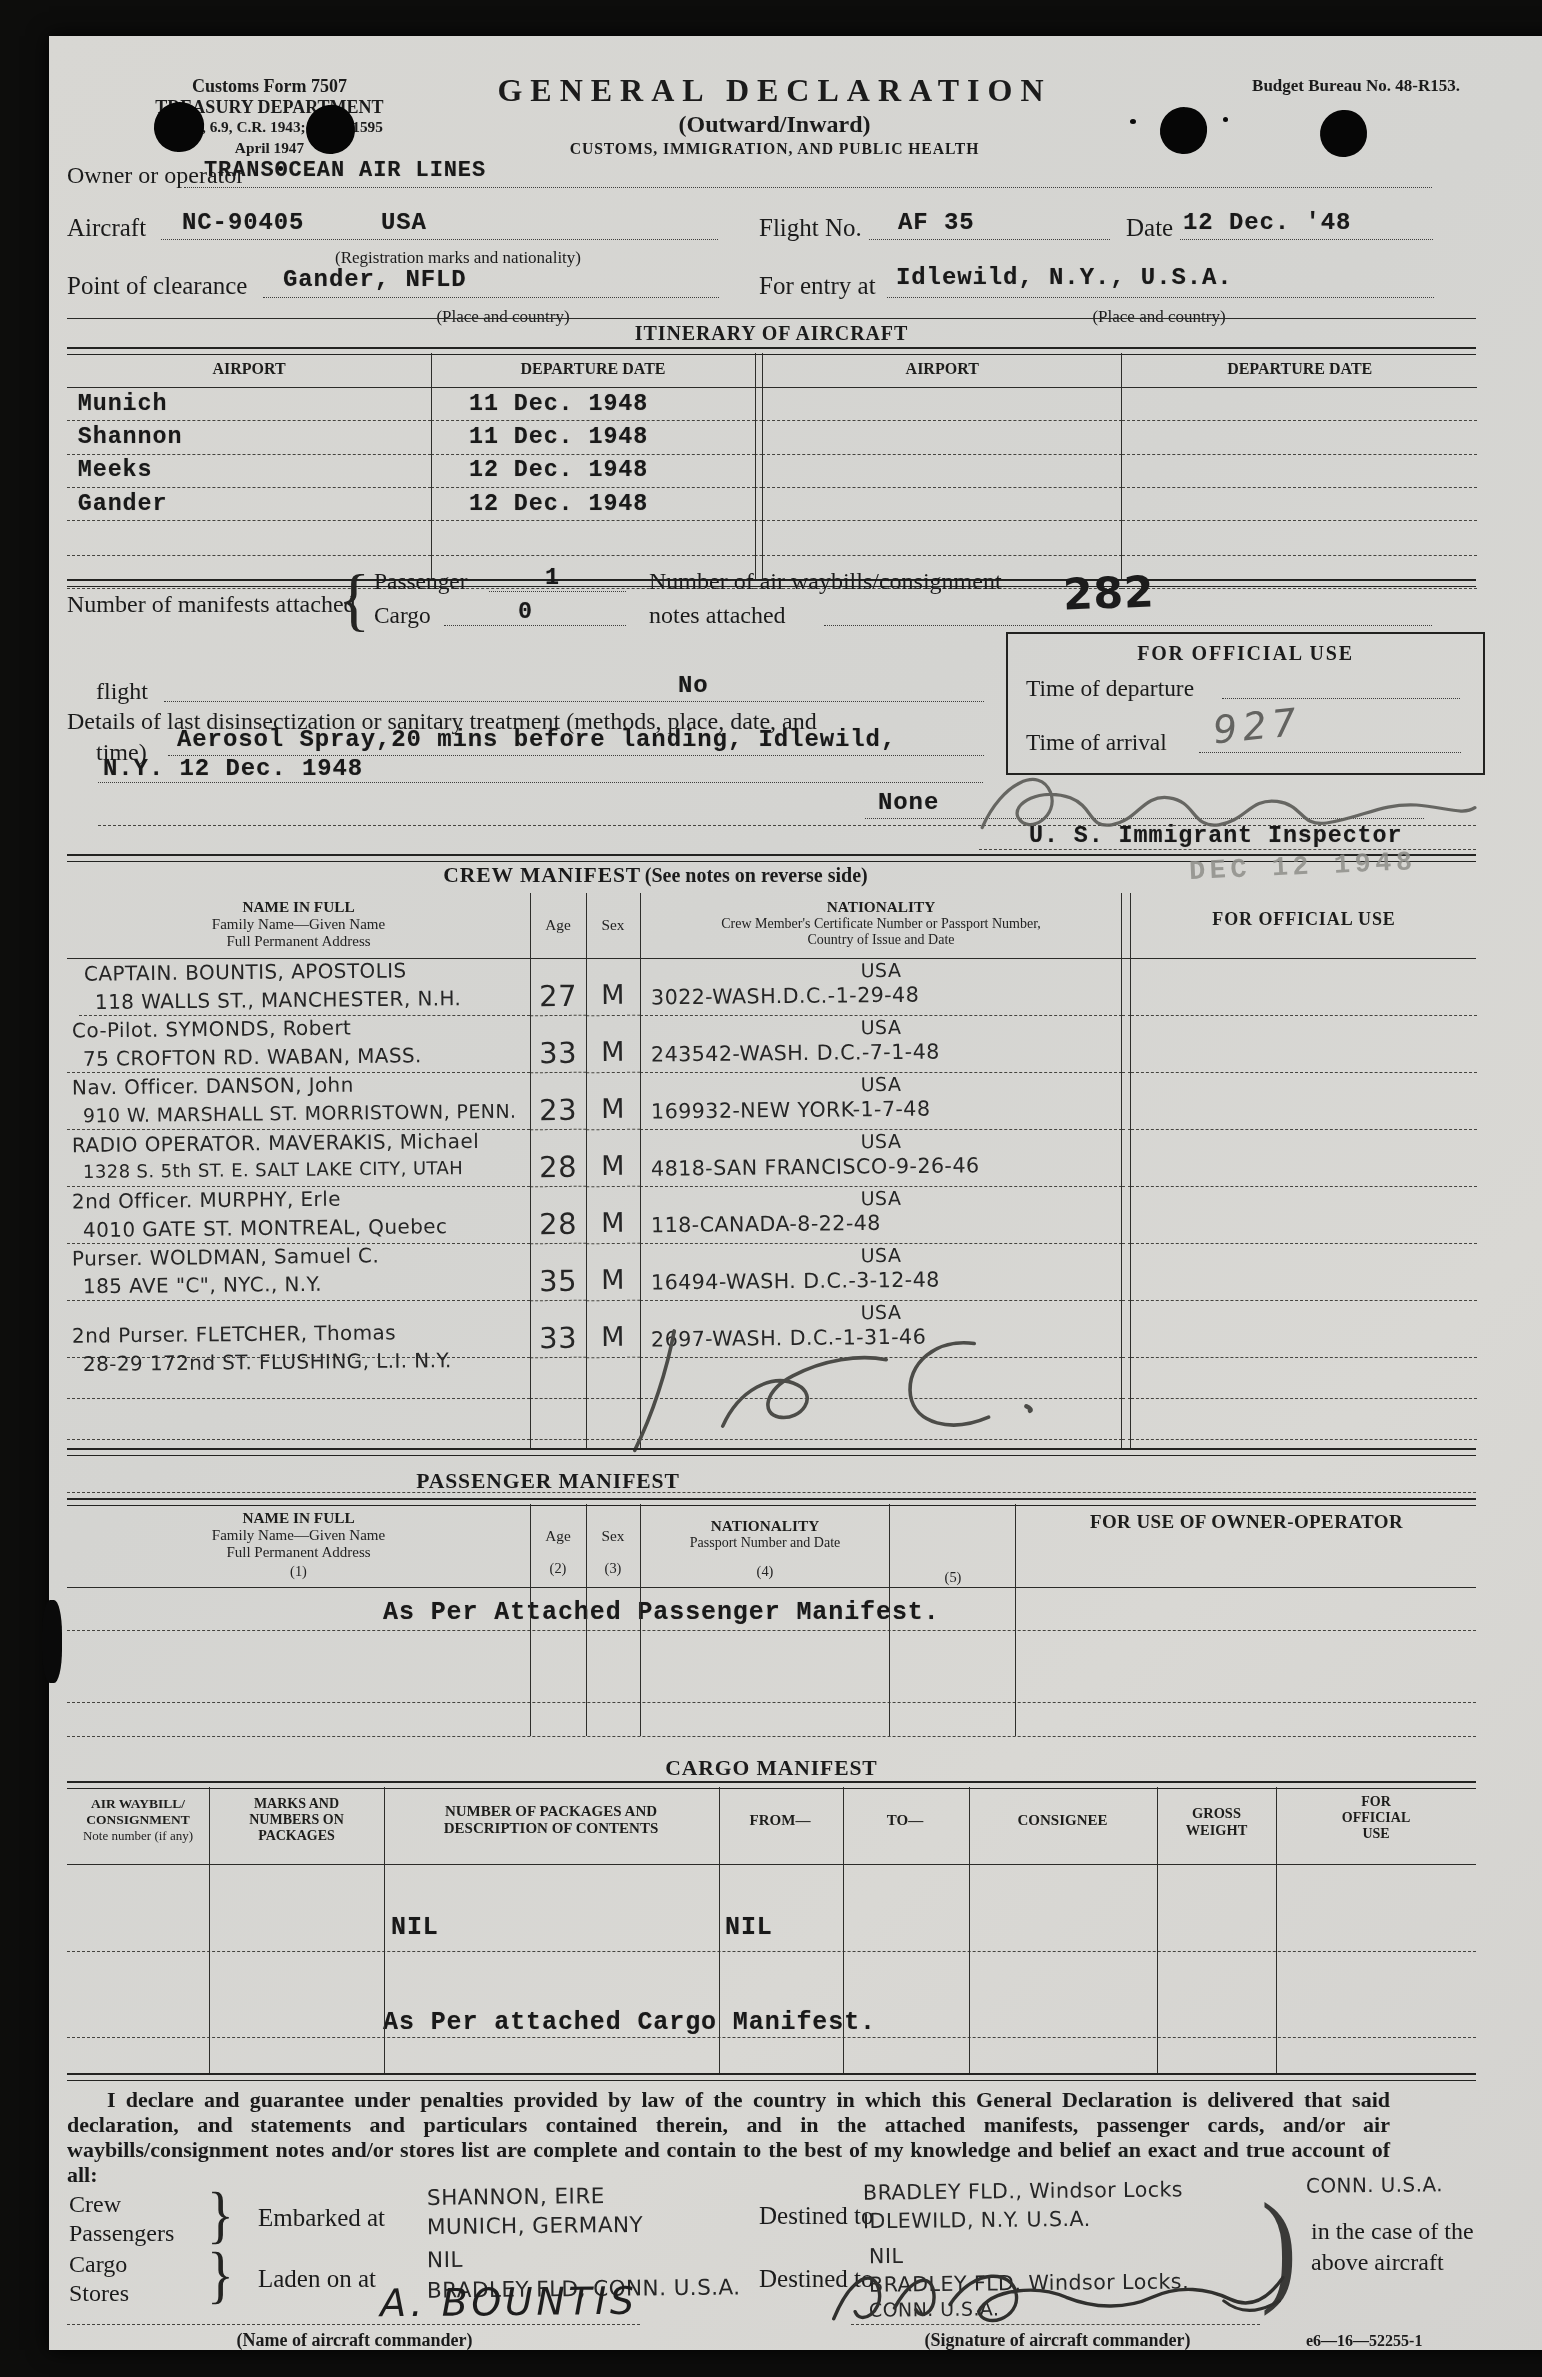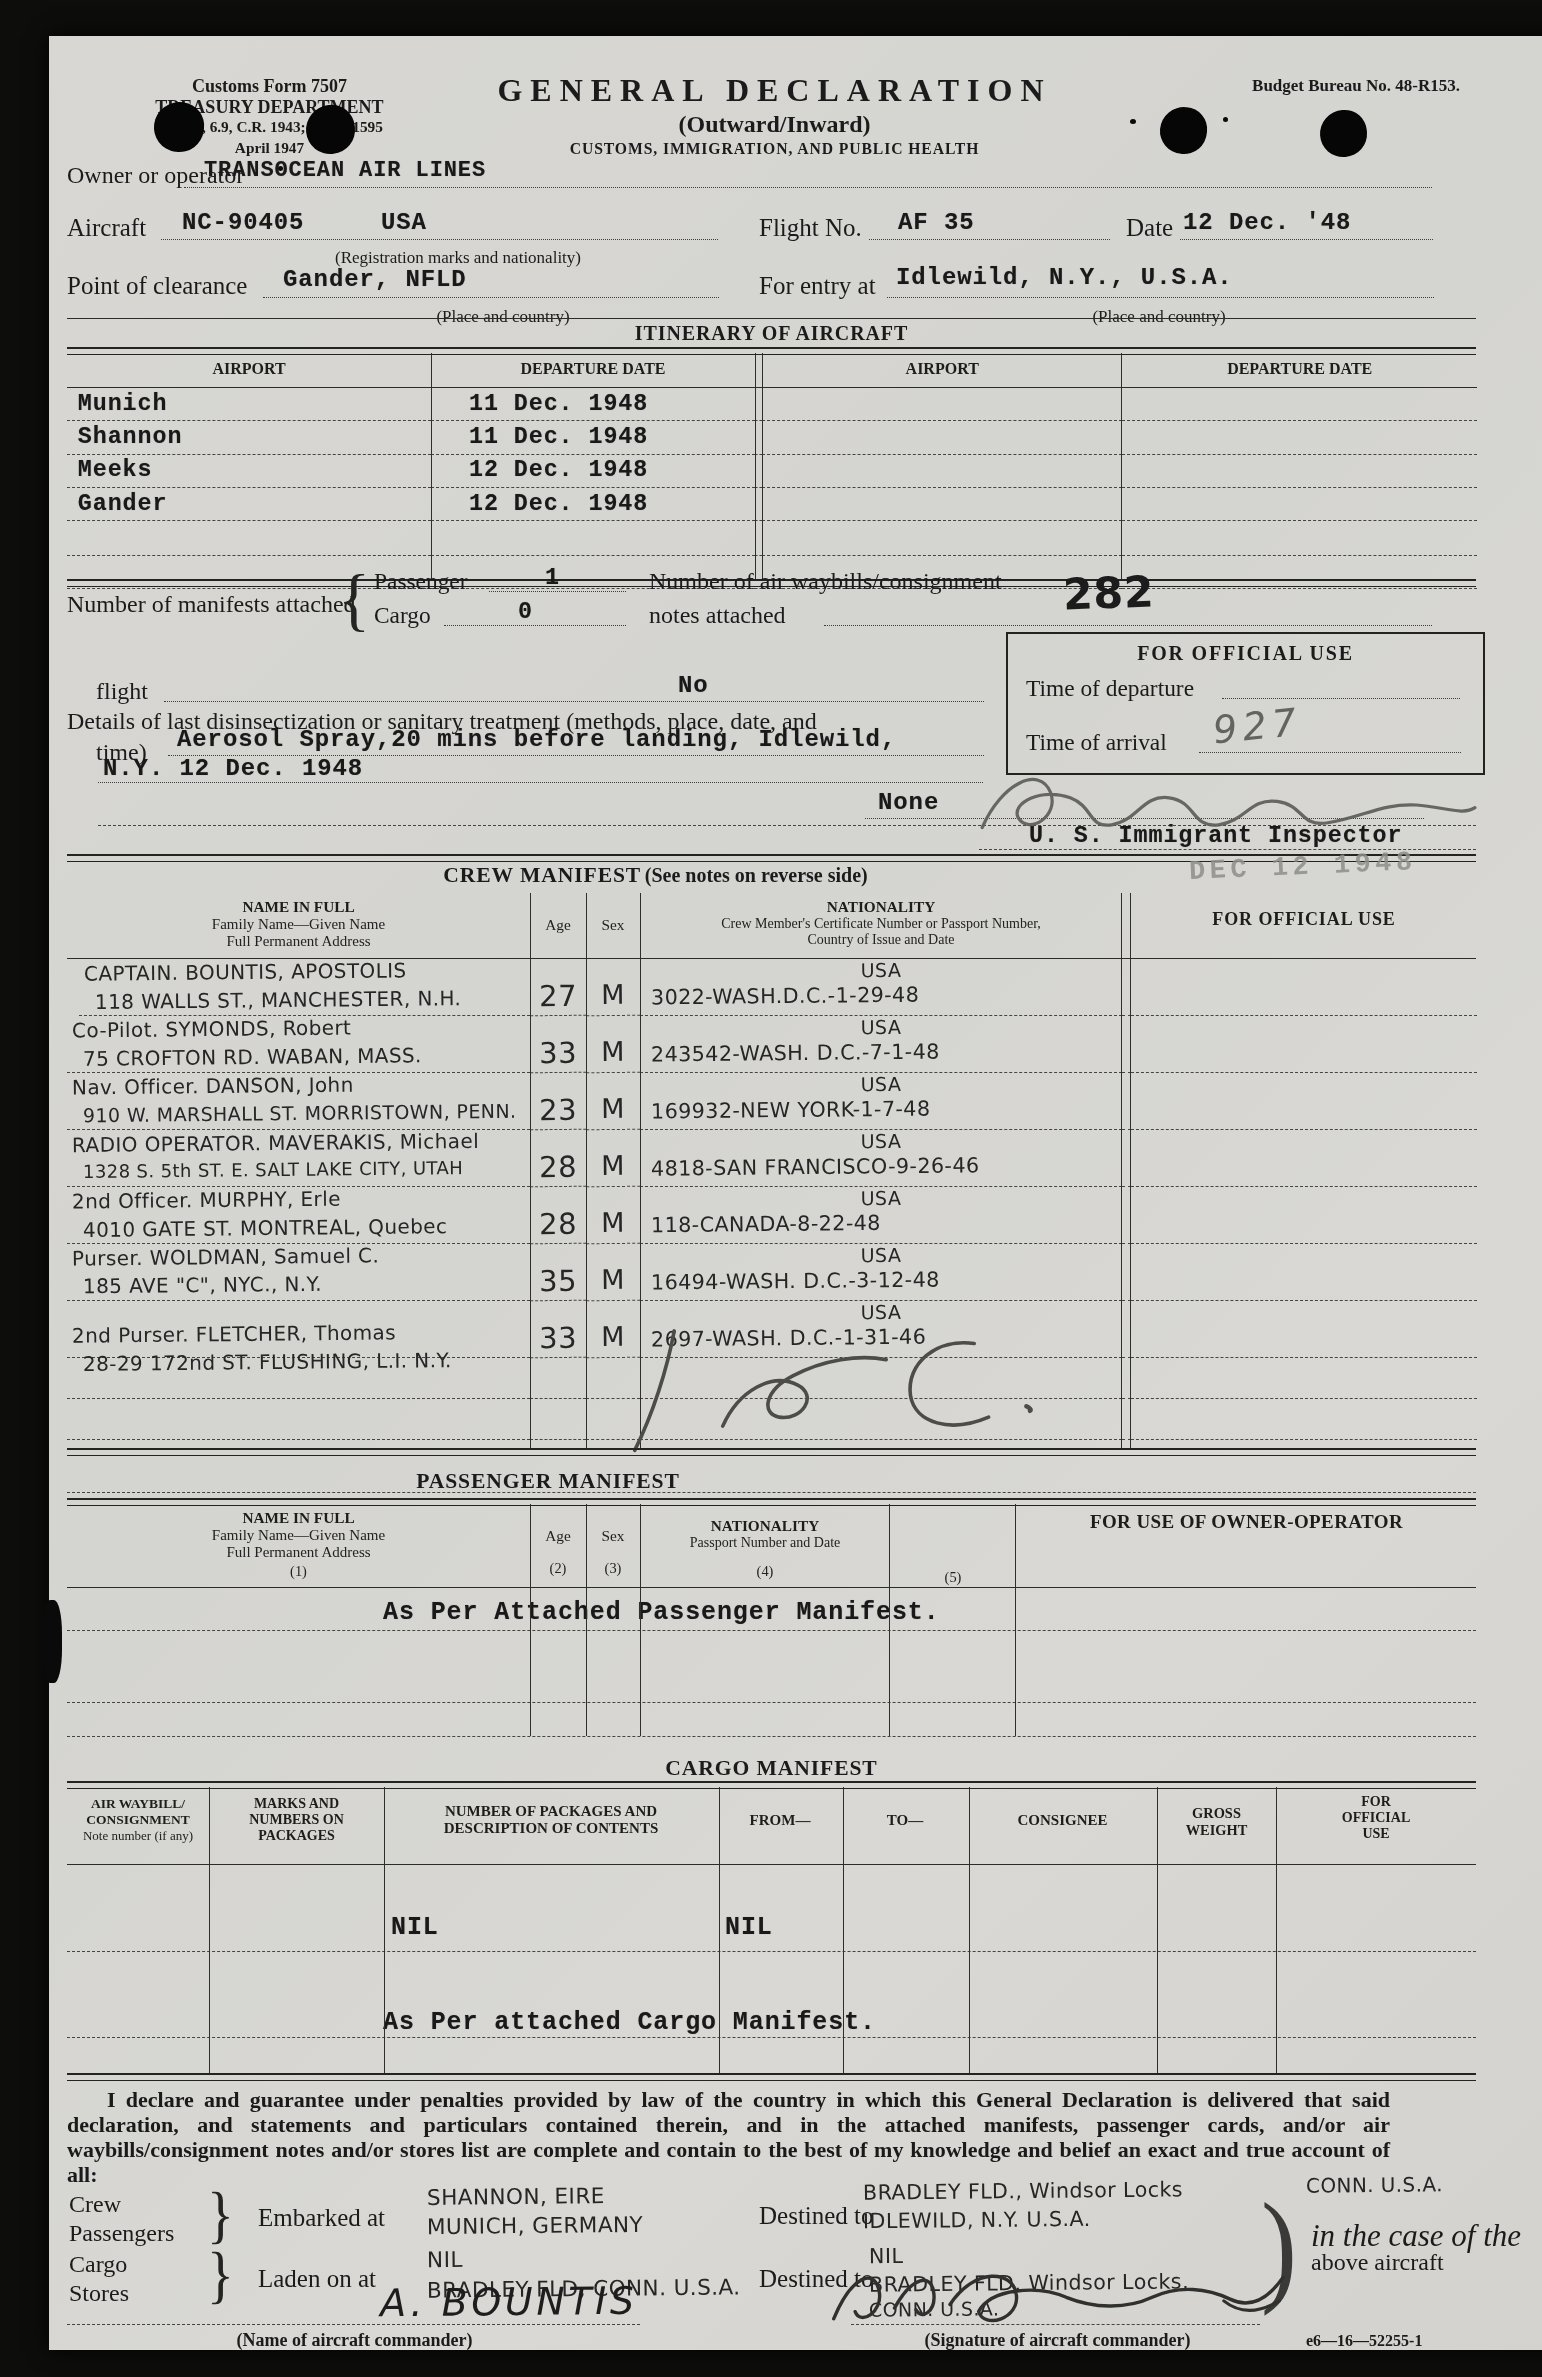--- a/index.html
+++ b/index.html
@@ -430,21 +430,21 @@
   <span class="abs brace" style="left:158px;top:2146px;font-size:56px;transform:scaleY(1.15);">}</span>
   <span class="abs ser" style="left:209px;top:2168px;font-size:25px;">Embarked at</span>
   <span class="abs hand" style="left:378px;top:2148px;font-size:21.6px;">SHANNON, EIRE</span>
   <span class="abs hand" style="left:378px;top:2177px;font-size:21.6px;">MUNICH, GERMANY</span>
 
   <span class="abs ser" style="left:710px;top:2166px;font-size:25px;">Destined to</span>
   <span class="abs hand" style="left:814px;top:2143px;font-size:20.7px;">BRADLEY FLD., Windsor Locks</span>
   <span class="abs hand" style="left:814px;top:2172px;font-size:20.7px;">IDLEWILD, N.Y. U.S.A.</span>
   <span class="abs hand" style="left:1257px;top:2137px;font-size:20px;">CONN. U.S.A.</span>
   <span class="abs brace" style="left:1212px;top:2150px;font-size:108px;transform:scaleY(1.15);color:#3a3a38;">)</span>
-  <span class="abs ser" style="left:1262px;top:2182px;font-size:31px;font-style:italic;">in the case of the</span>
+  <span class="abs ser" style="left:1262px;top:2182px;font-size:24px;">in the case of the</span>
   <span class="abs ser" style="left:1262px;top:2213px;font-size:24px;">above aircraft</span>
 
   <span class="abs ser" style="left:20px;top:2215px;font-size:24px;">Cargo</span>
   <span class="abs ser" style="left:20px;top:2244px;font-size:24px;">Stores</span>
   <span class="abs brace" style="left:158px;top:2206px;font-size:56px;transform:scaleY(1.15);">}</span>
   <span class="abs ser" style="left:209px;top:2229px;font-size:25px;">Laden on at</span>
   <span class="abs hand" style="left:378px;top:2211px;font-size:21.6px;">NIL</span>
   <span class="abs hand" style="left:378px;top:2240px;font-size:21.6px;">BRADLEY FLD, CONN. U.S.A.</span>
 
   <span class="abs ser" style="left:710px;top:2229px;font-size:25px;">Destined to</span>

